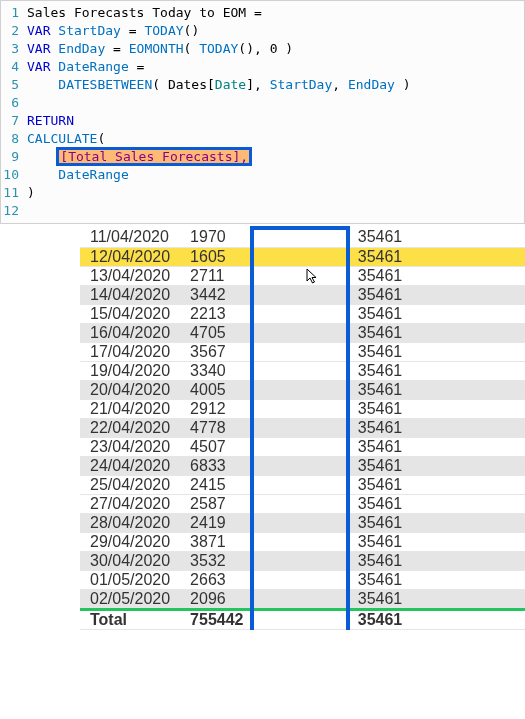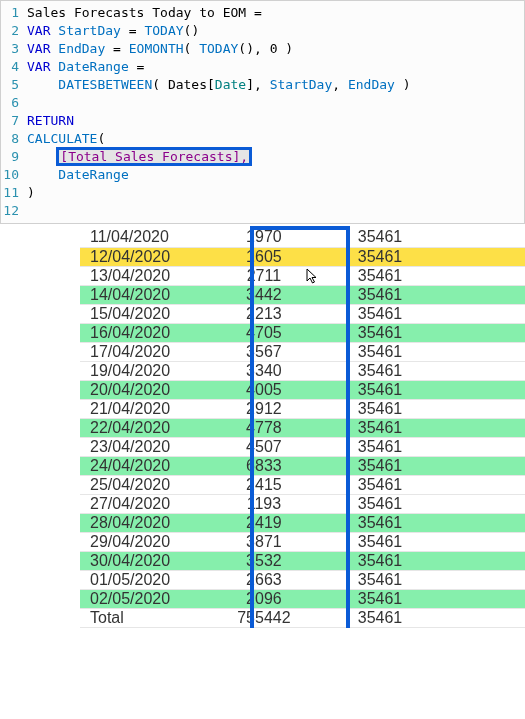--- a/index.html
+++ b/index.html
@@ -27,21 +27,21 @@
     color: #2b91af;
     padding-right: 8px;
     user-select: none;
   }
   .code { flex: 1; }
   .kw { color: #0000d0; }   
   .fn { color: #0070c0; }   
   .ref { color: #8b008b; }  
   .id { color: #008080; }
   .hl {
-    background: #e5e5e5;
+    background: #fdba74;
     outline: 3px solid #0a5bd6;
     outline-offset: -1px;
     padding: 0 2px;
   }
   
   .table-wrap {
     margin-top: 4px;
     margin-left: 80px;
     position: relative;
   }
@@ -50,25 +50,25 @@
     font-family: "Segoe UI", Arial, sans-serif;
     font-size: 16px;
     color: #333;
   }
   td {
     border-bottom: 1px solid #e6e6e6;
     height: 19px;
     padding: 0 10px;
   }
   .col-date { width: 90px; text-align: left; }
-  .col-val  { width: 170px; text-align: center; }
+  .col-val  { width: 170px; text-align: left; }
   .col-tot  { width: 180px; text-align: left; }
-  tr.alt { background: #86efac; }
+  tr.alt { background: #e5e5e5; }
   tr.sel { background: #fde047; }
-  tr.total td { font-weight: normal; border-top: 1px solid #22c55e; }
+  tr.total td { font-weight: bold; border-top: 3px solid #22c55e; }
   .col-highlight {
     position: absolute;
     border: 4px solid #0a5bd6;
     pointer-events: none;
   }
   .cursor {
     position: absolute;
     width: 16px;
     height: 16px;
     pointer-events: none;
@@ -161,21 +161,21 @@
           <td class="col-val">6833</td>
           <td class="col-tot">35461</td>
         </tr>
         <tr>
           <td class="col-date">25/04/2020</td>
           <td class="col-val">2415</td>
           <td class="col-tot">35461</td>
         </tr>
         <tr>
           <td class="col-date">27/04/2020</td>
-          <td class="col-val">1193</td>
+          <td class="col-val">2587</td>
           <td class="col-tot">35461</td>
         </tr>
         <tr class="alt">
           <td class="col-date">28/04/2020</td>
           <td class="col-val">2419</td>
           <td class="col-tot">35461</td>
         </tr>
         <tr>
           <td class="col-date">29/04/2020</td>
           <td class="col-val">3871</td>

